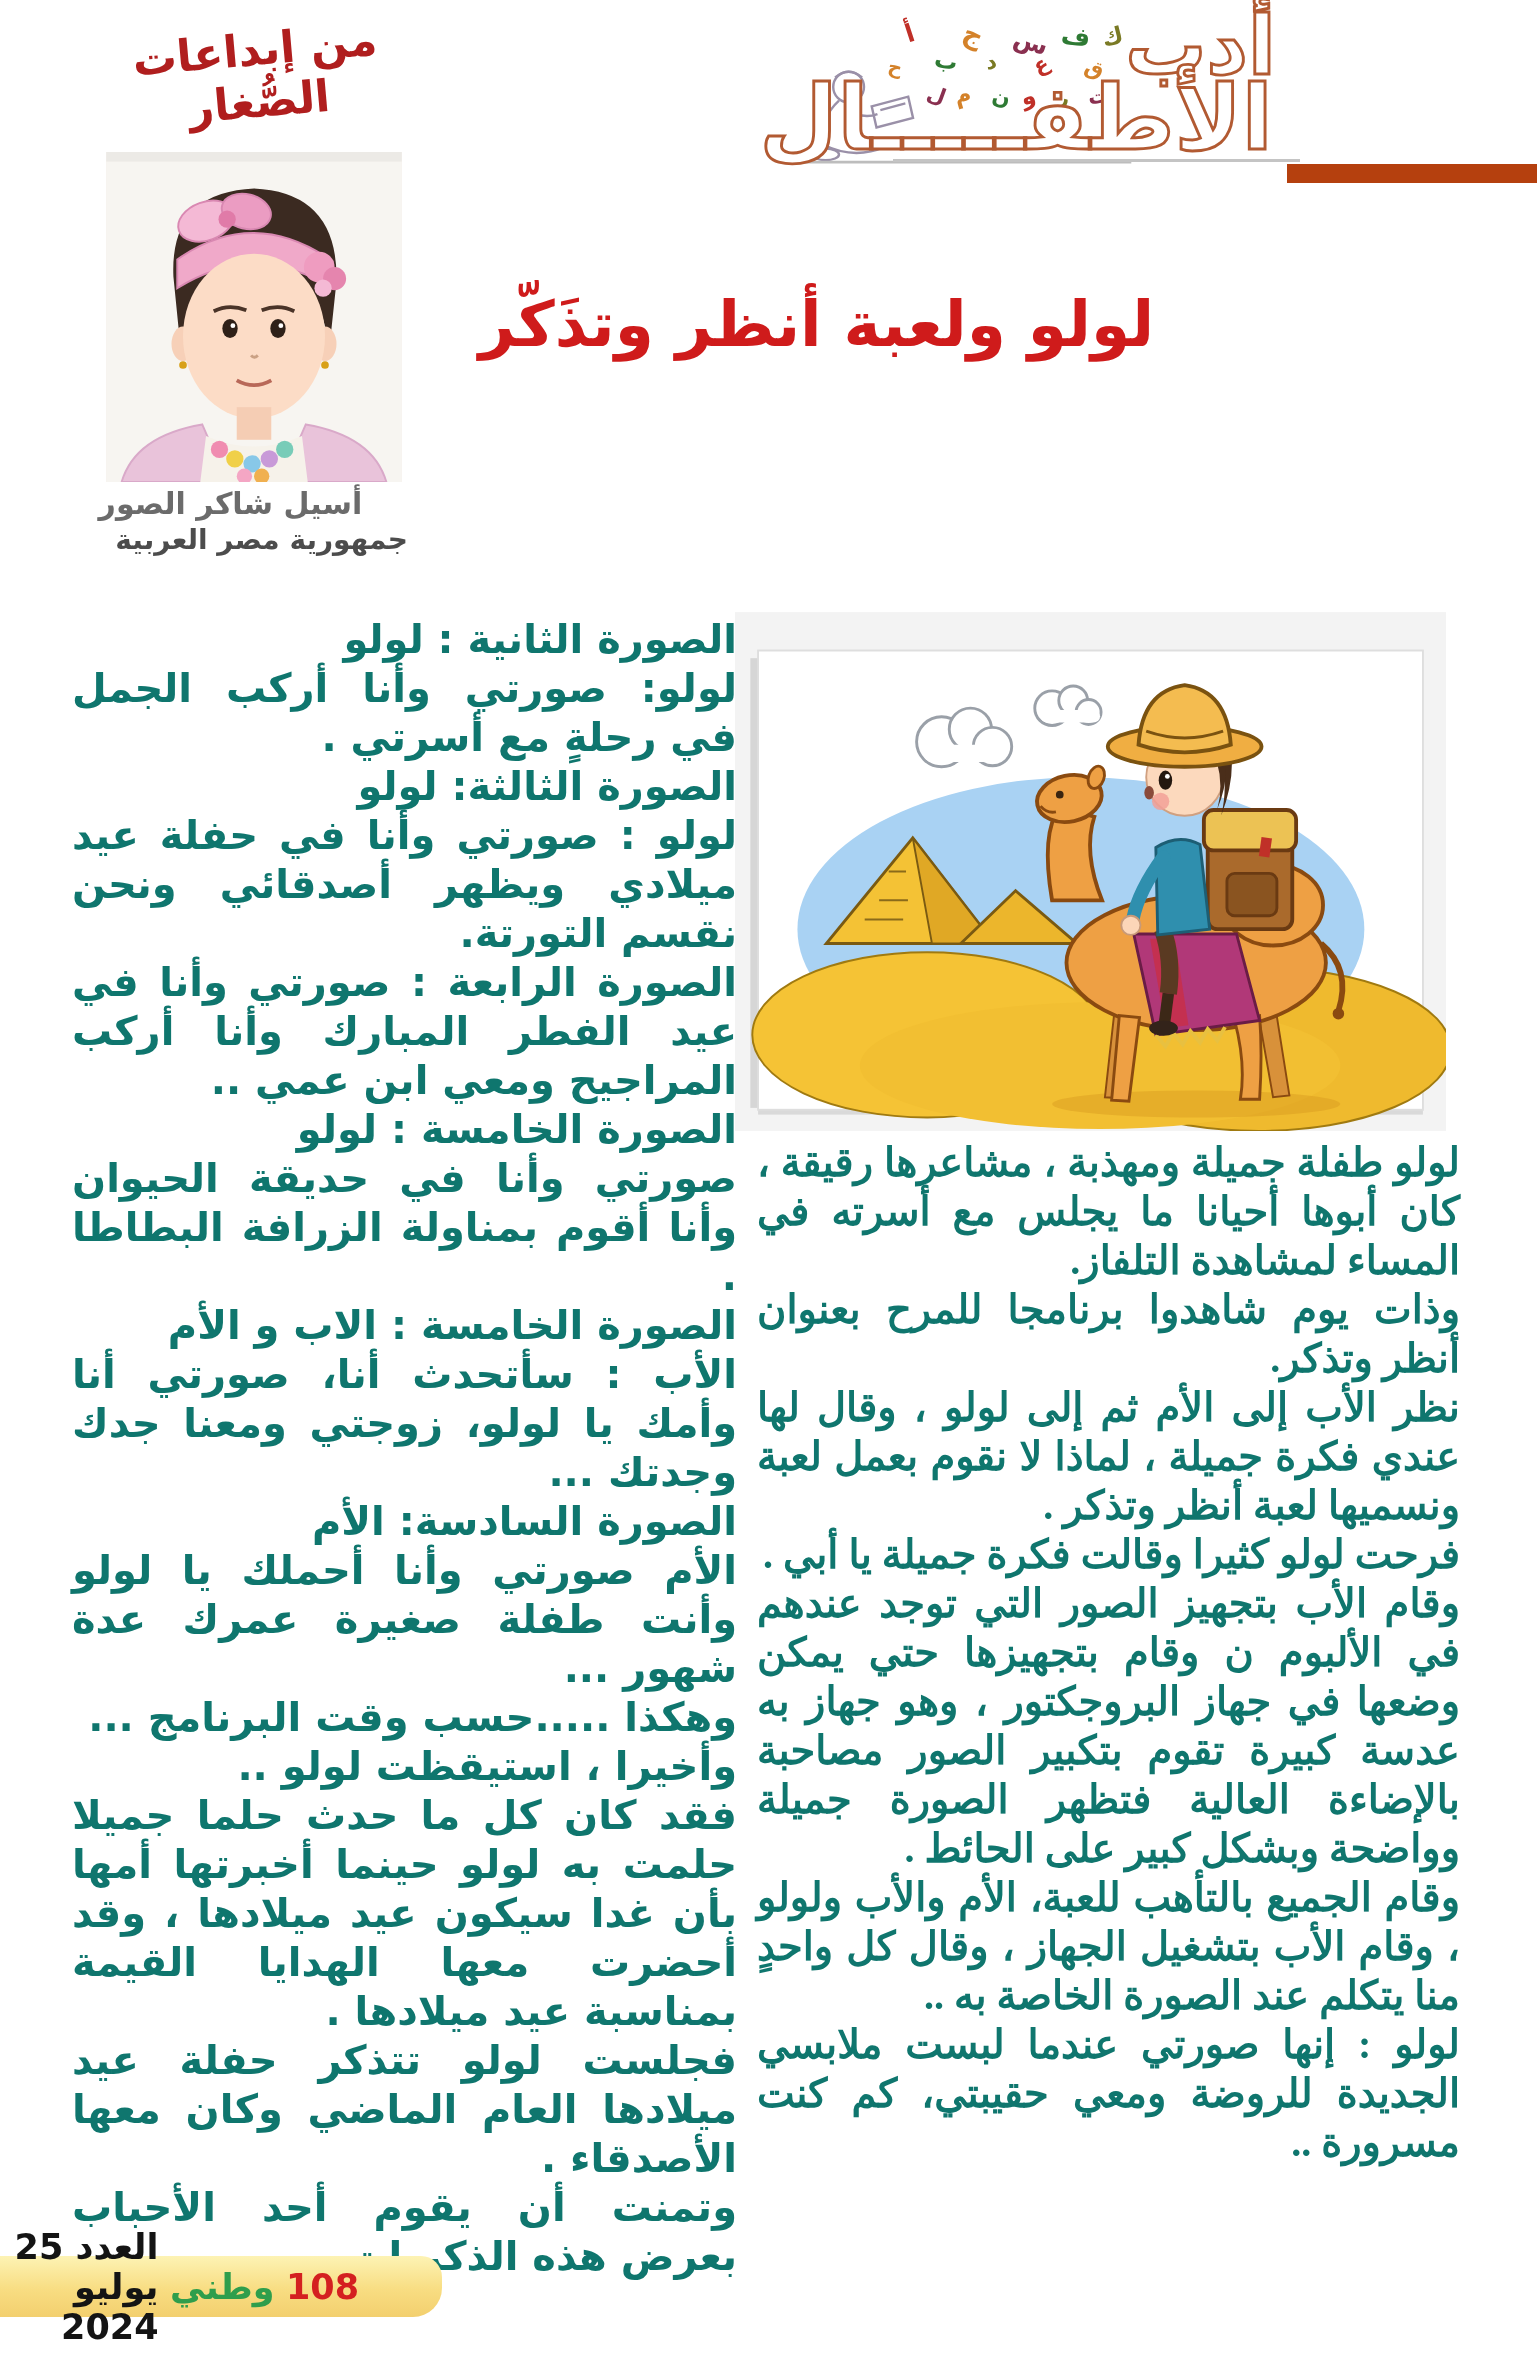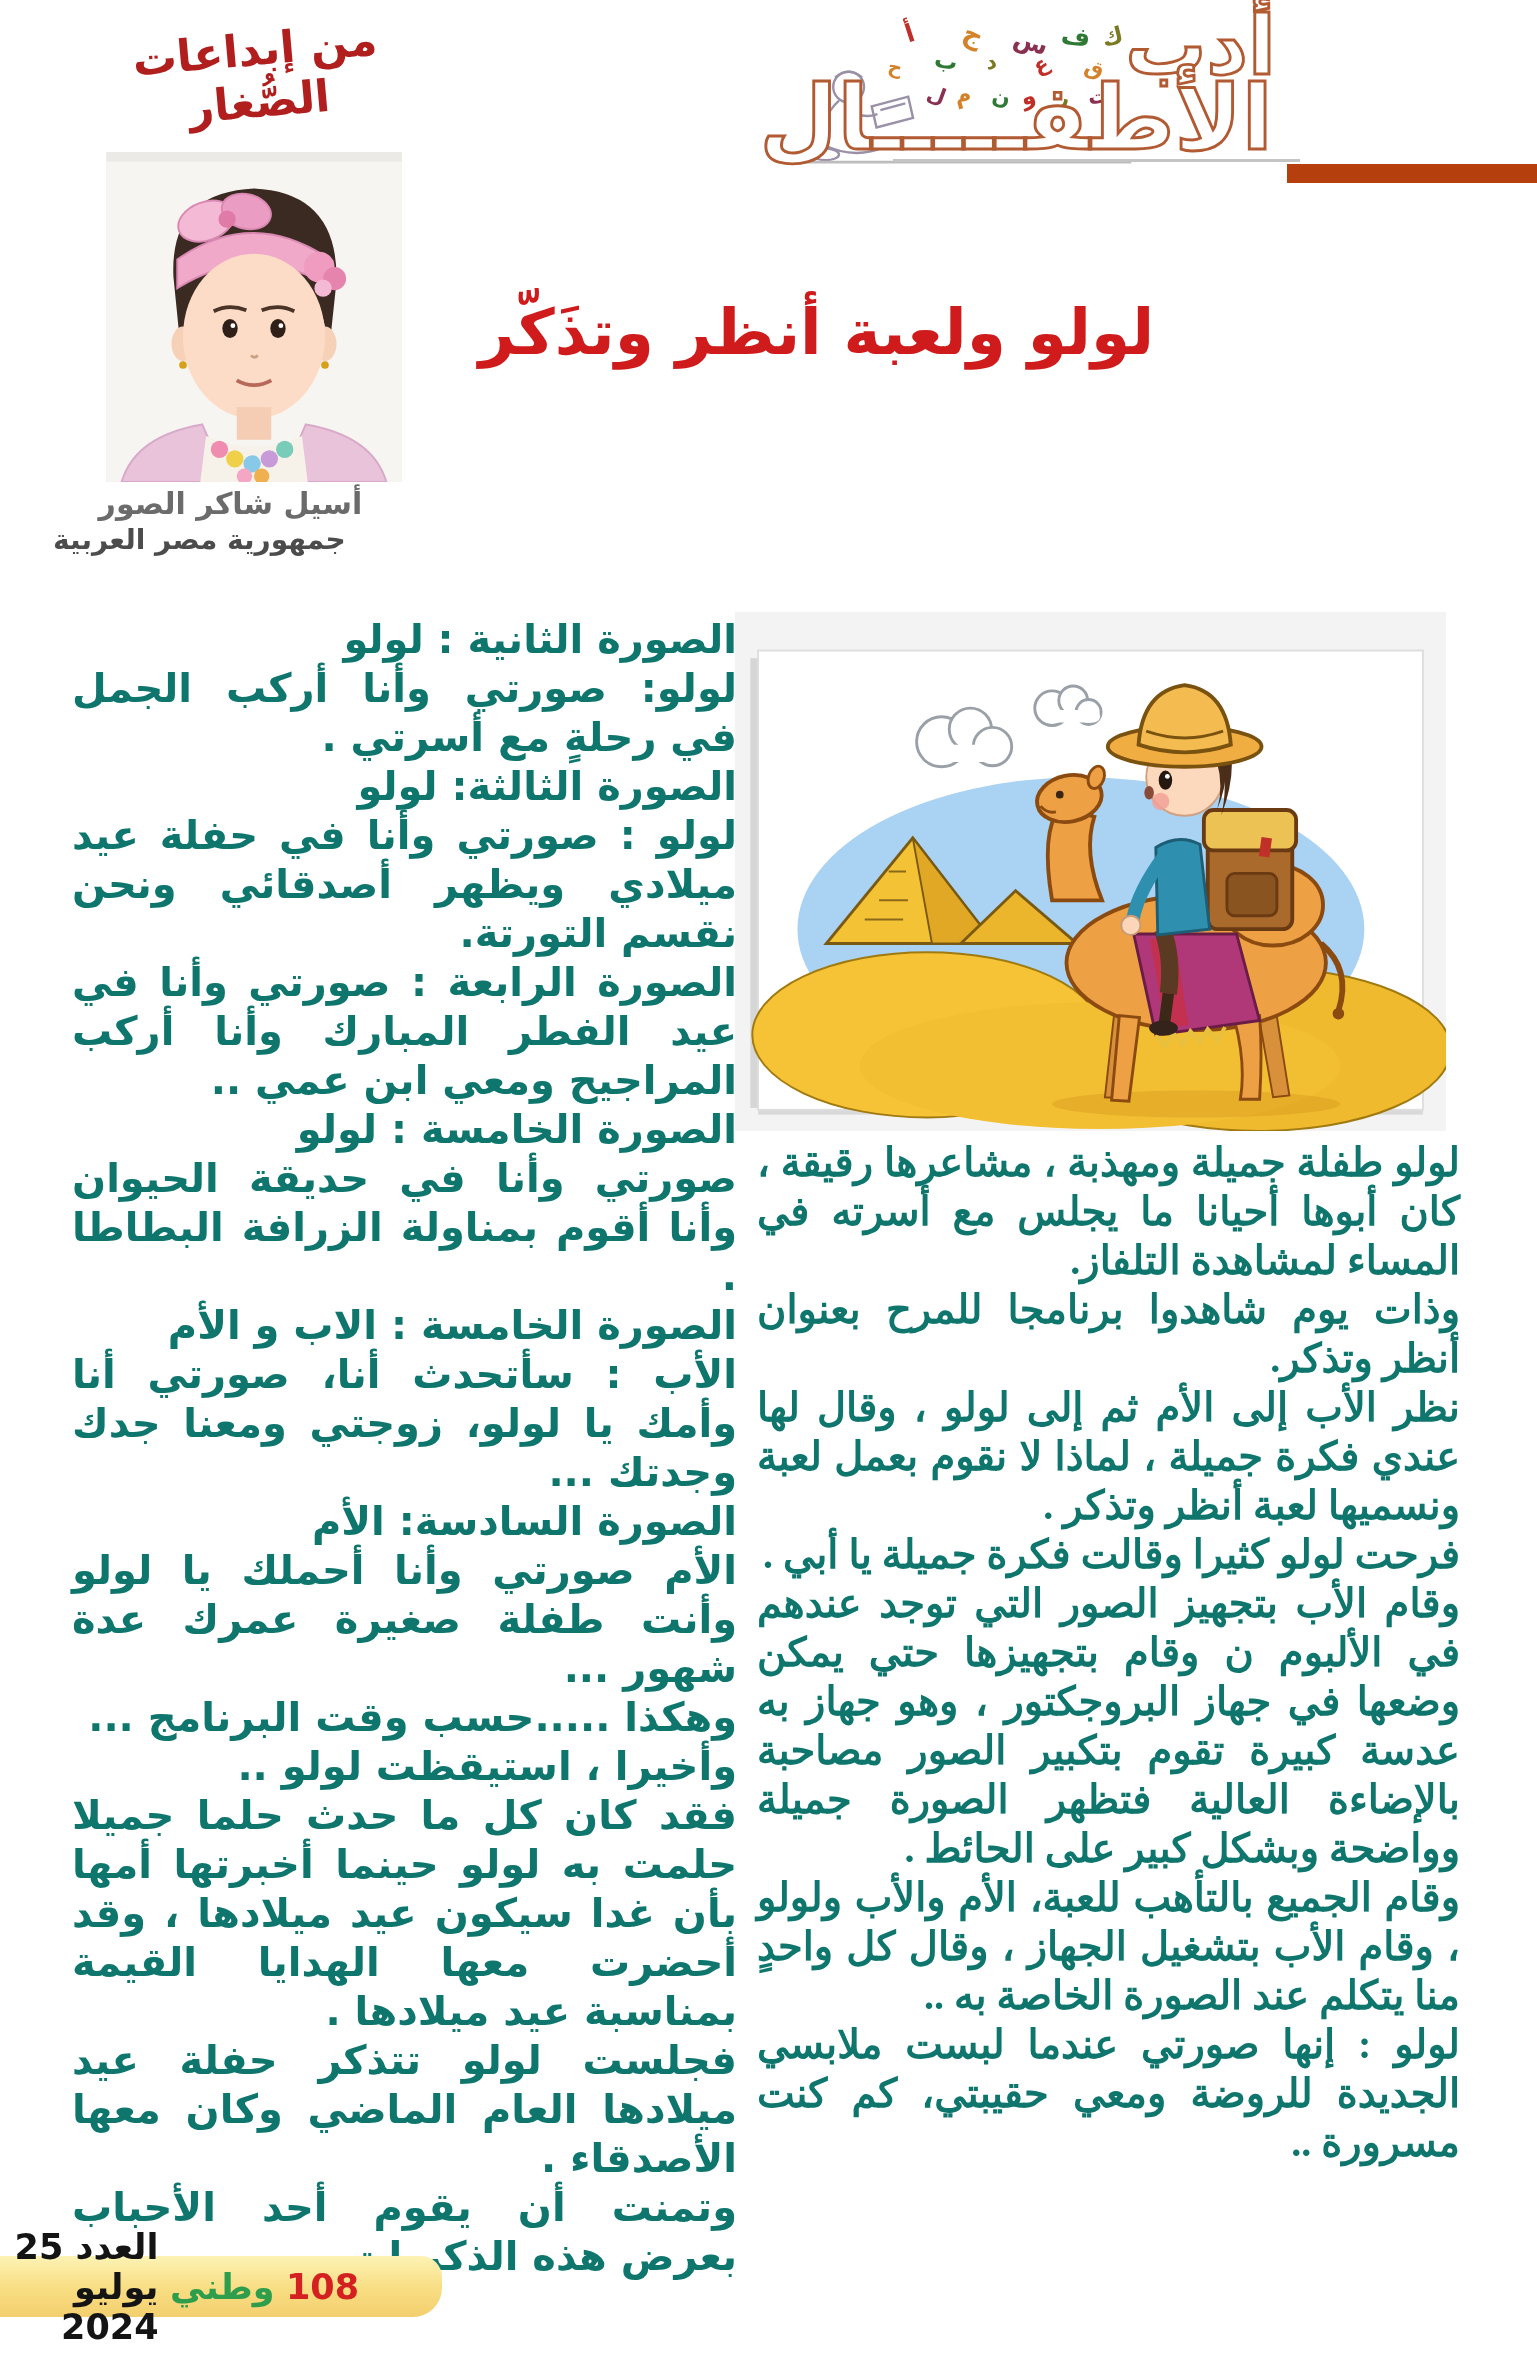--- a/index.html
+++ b/index.html
@@ -17,34 +17,34 @@
   }
   .creations .l1{font-size:44px;}
   .creations .l2{font-size:44px;margin-top:-5.8px;}
 
   
   .photo{left:106px;top:152px;width:296px;height:330px;background:#f6f4f0;}
   .photo svg{display:block;}
 
   .author-name{left:53px;top:486px;width:355px;text-align:center;
     font-size:30px;font-weight:700;color:#6b6b6b;direction:rtl;}
-  .author-country{left:53px;top:523px;width:355px;text-align:left;
+  .author-country{left:53px;top:523px;width:355px;text-align:right;
     font-size:28px;font-weight:700;color:#4c4c4c;direction:rtl;}
 
   
   .logo-word{color:#ffffff;-webkit-text-stroke:2.9px #b25a32;
     font-weight:700;text-align:center;direction:rtl;white-space:nowrap;}
   .logo-w1{left:1095px;top:-1.9px;width:211px;font-size:81px;line-height:96px;}
   .logo-w2{left:728px;top:60px;width:576px;font-size:90px;line-height:115px;}
   .logo-underline{left:893px;top:159px;width:407px;height:2.9px;background:#c4c4c4;}
   .accent-bar{left:1287px;top:164px;width:250px;height:19px;background:#b5400e;}
   .doodle{left:764px;top:9.6px;width:375px;height:159px;}
 
   
-  .title{left:432px;top:296px;width:769px;text-align:center;direction:rtl;
+  .title{left:432px;top:288px;width:769px;text-align:center;direction:rtl;
     color:#cf1b1b;font-size:63px;font-weight:700;}
 
   
   .illus-panel{left:735px;top:612px;width:711px;height:519px;}
 
   
   .col{direction:rtl;text-align:justify;color:#0f766e;
     font-size:40px;font-weight:700;line-height:49px;}
   .col p{margin:0;}
   .col-left{left:72px;top:615px;width:665px;}

